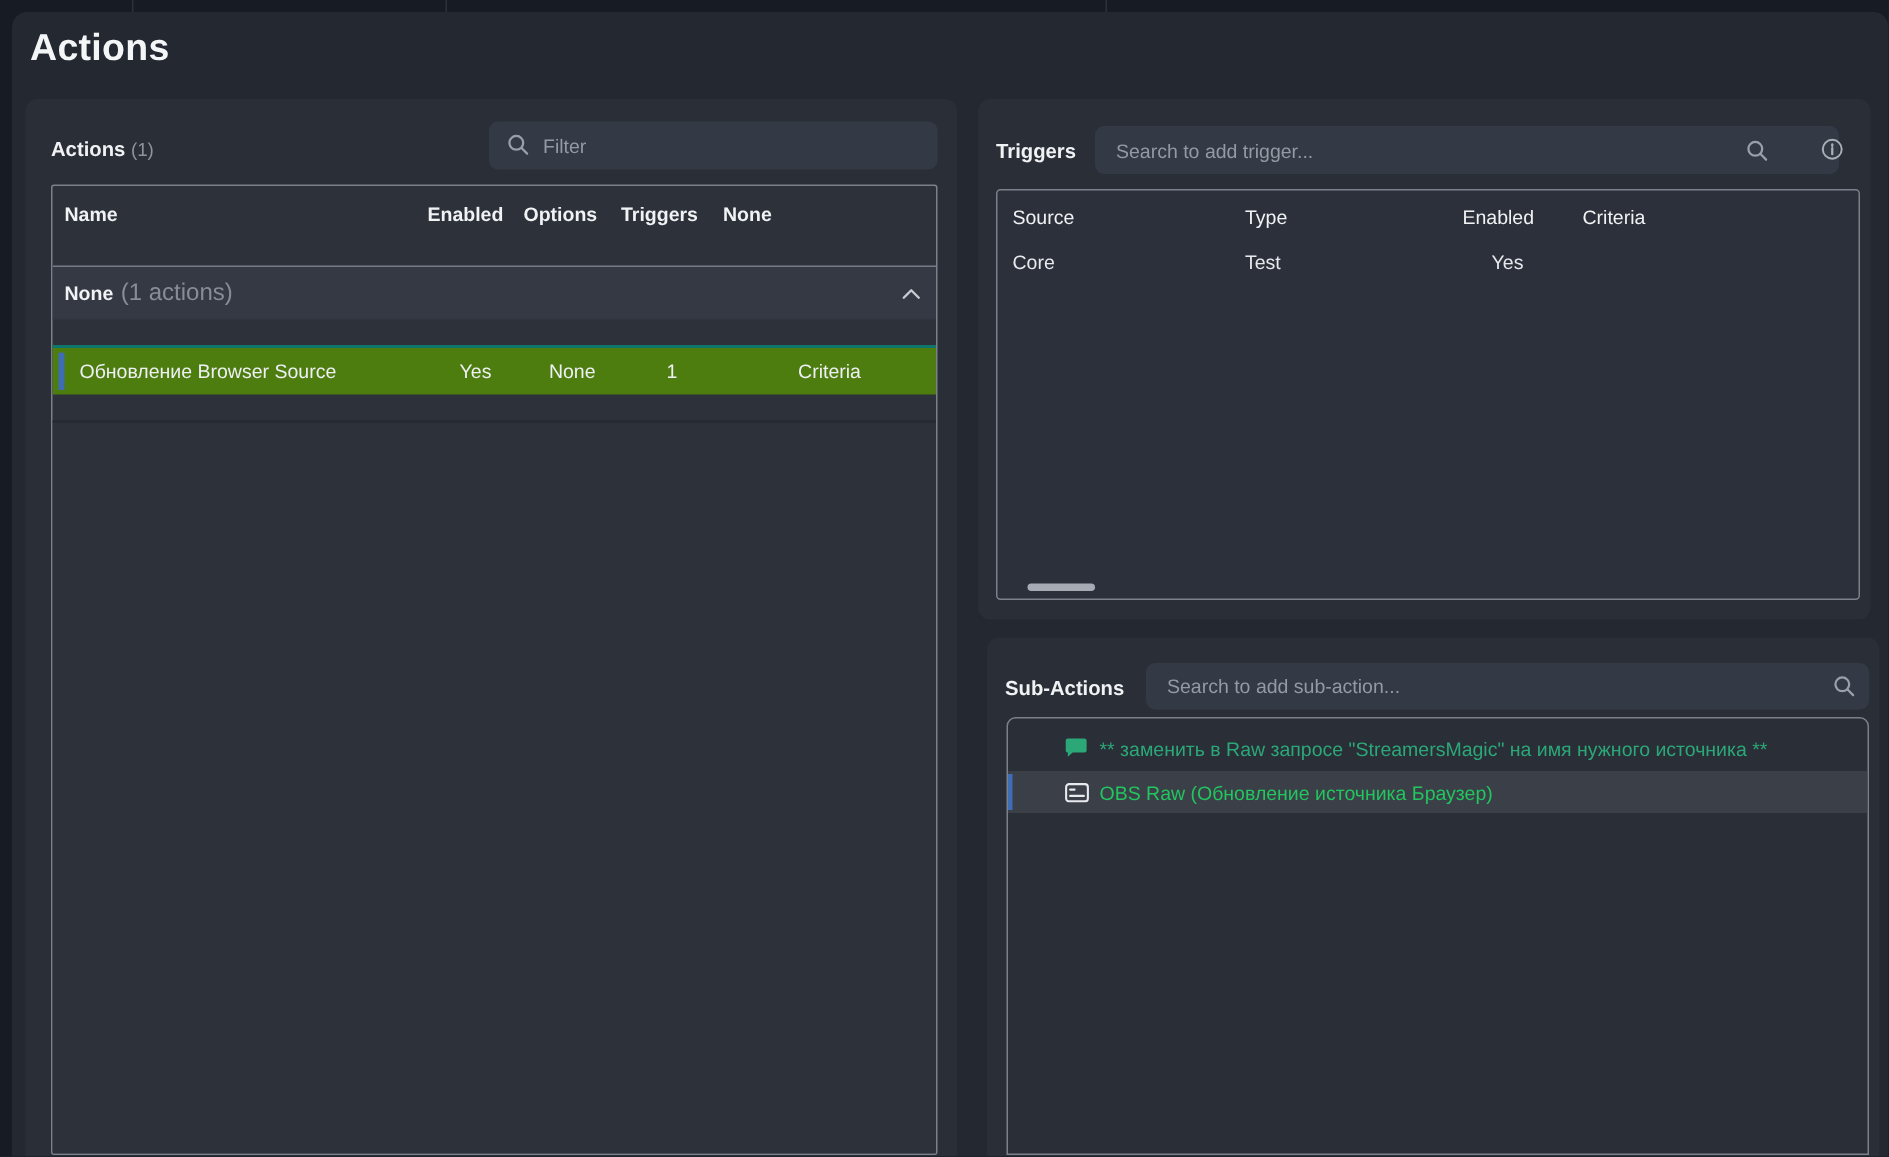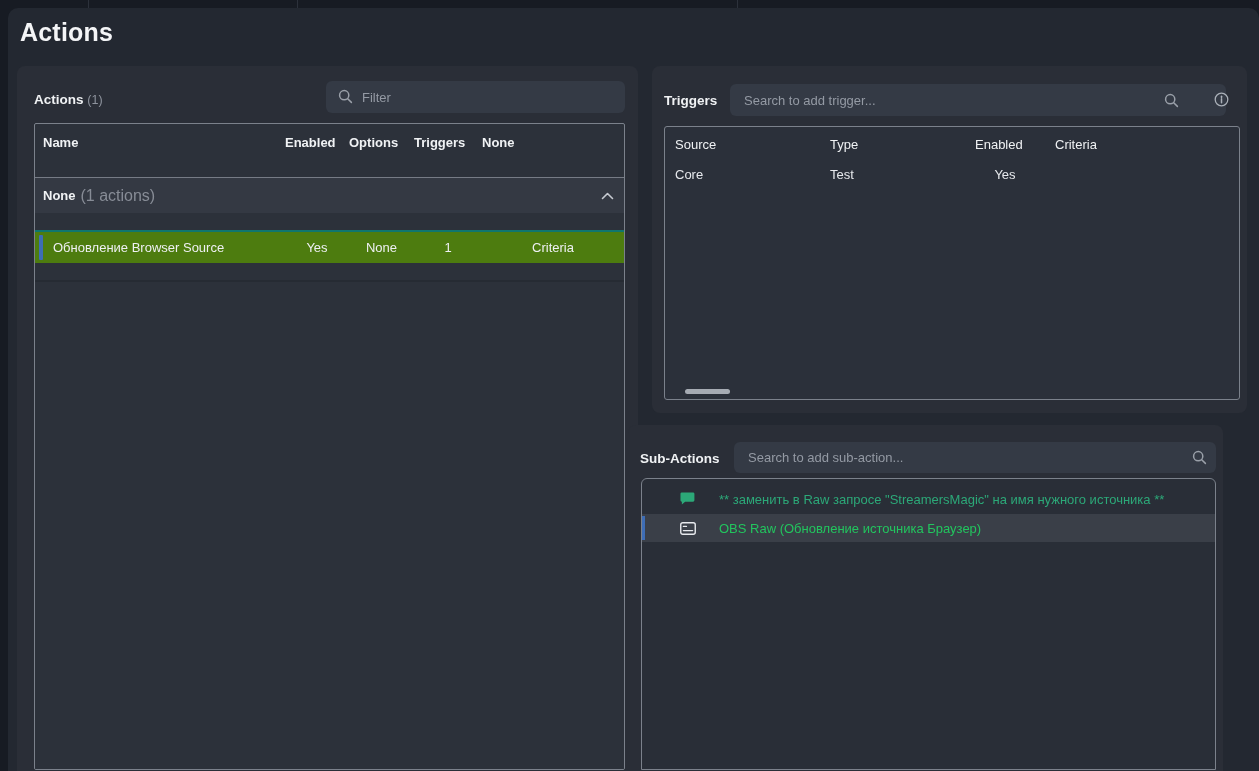--- a/index.html
+++ b/index.html
@@ -22,21 +22,21 @@
   }
   .page-title {
     position:absolute; left:20px; top:18px;
     font-size:25px; font-weight:700; color:#f4f5f7; letter-spacing:.2px;
   }
 
   
   .card { position:absolute; background:#2a2e37; border-radius:8px; }
   .card-actions    { left:17px;  top:66px;  width:621px; height:705px; border-radius:8px 8px 0 0; }
   .card-triggers   { left:652px; top:66px;  width:595px; height:347px; }
-  .card-subactions { left:628px; top:425px; width:595px; height:346px; border-radius:8px 8px 0 0;text-decoration:underline; }
+  .card-subactions { left:658px; top:425px; width:595px; height:346px; border-radius:8px 8px 0 0;text-decoration:underline; }
 
   .panel-label { position:absolute; font-size:13.5px; font-weight:700; color:#f0f2f4; }
   .panel-label .muted { font-weight:400; color:#8e939d; font-size:12.5px; }
 
   .search-box {
     position:absolute; background:#343a45; border-radius:6px; border:none;
     color:#dde0e5; font-size:13px; font-family:"Liberation Sans", sans-serif;
     outline:none;
   }
   .search-box::placeholder { color:#949aa4; }
@@ -84,21 +84,21 @@
     position:absolute; left:20px; bottom:5px; width:45px; height:5px;
     border-radius:3px; background:#a6abb3; cursor:grab;
   }
 
   
   .salist {
     position:absolute; left:13px; top:53px; width:575px; height:292px;
     border:1px solid #7b818b; border-radius:6px 6px 0 0;
     background:#292e37; overflow:hidden;
   }
-  .sa-row { height:28px; display:flex; align-items:center; gap:23px; padding-left:38px; font-size:13px; cursor:pointer; }
+  .sa-row { height:28px; display:flex; align-items:center; gap:7px; padding-left:38px; font-size:13px; cursor:pointer; }
   .sa-comment { margin-top:6px; color:#2ca878; }
   .sa-selected { background:#3a3f48; color:#22c55e; position:relative; margin-top:1px; }
   .sa-selected .accent {
     position:absolute; left:0; top:2px; bottom:2px; width:3px; background:#3e6db5;
   }
   .sa-icon { flex:0 0 auto; display:flex; align-items:center; }
 </style>
 </head>
 <body>
 

